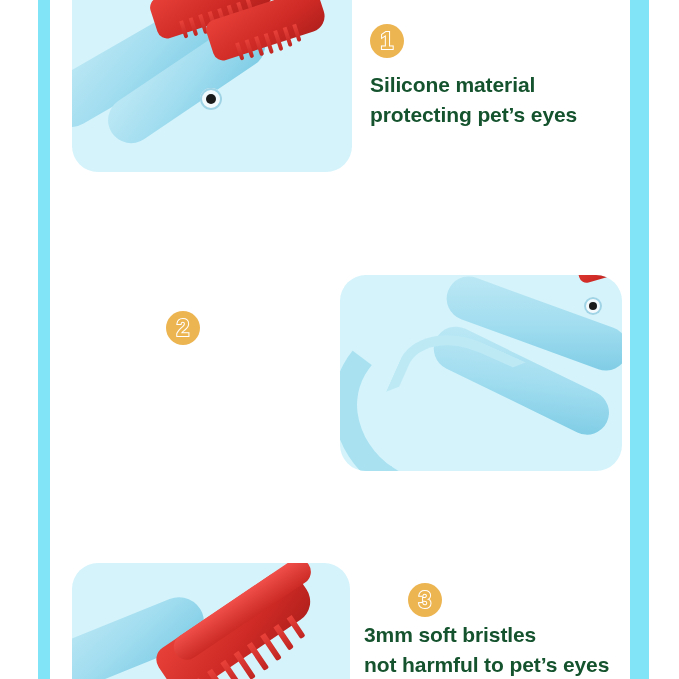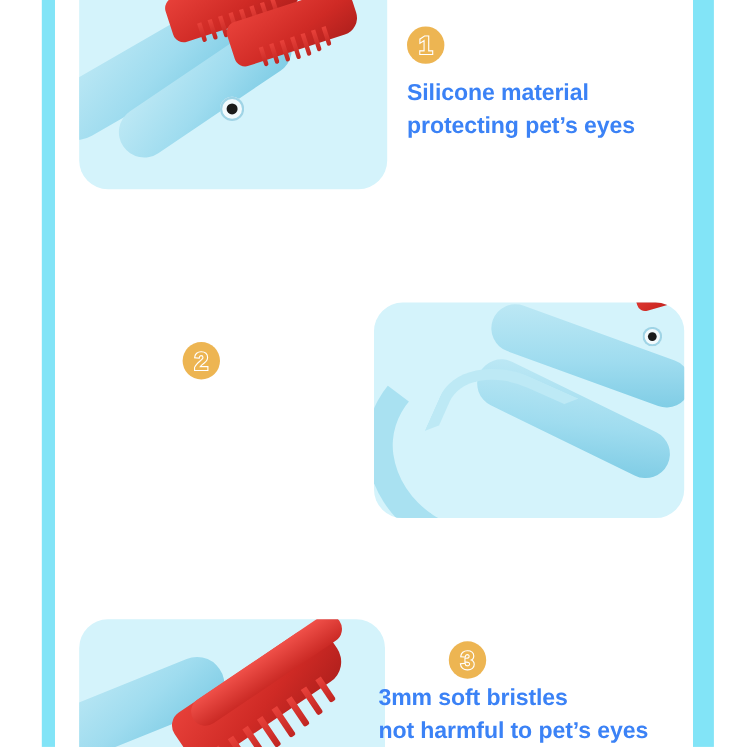--- a/index.html
+++ b/index.html
@@ -102,36 +102,36 @@
     font-size: 23px;
     font-weight: 700;
     line-height: 1;
     -webkit-text-stroke: 2px #FFFFFF;
     paint-order: stroke fill;
   }
 
   
   .caption {
     position: absolute;
-    color: #3b82f6;
+    color: #14532d;
     font-size: 21px;
     font-weight: 700;
     line-height: 1.42;
     letter-spacing: -0.1px;
     white-space: pre-line;
   }
 
   .badge-1 { left: 370px; top: 24px; }
   .cap-1   { left: 370px; top: 70px; width: 260px; }
 
   .badge-2 { left: 166px; top: 311px; }
   .cap-2   { left: 101px; top: 357px; width: 240px; }
 
   .badge-3 { left: 408px; top: 583px; }
-  .cap-3   { left: 344px; top: 620px; width: 300px; }
+  .cap-3   { left: 364px; top: 620px; width: 300px; }
 </style>
 </head>
 <body>
 
 <div class="page">
 
   <div class="rail rail-left"></div>
   <div class="rail rail-right"></div>
 
   <div class="photo-panel panel-1">

